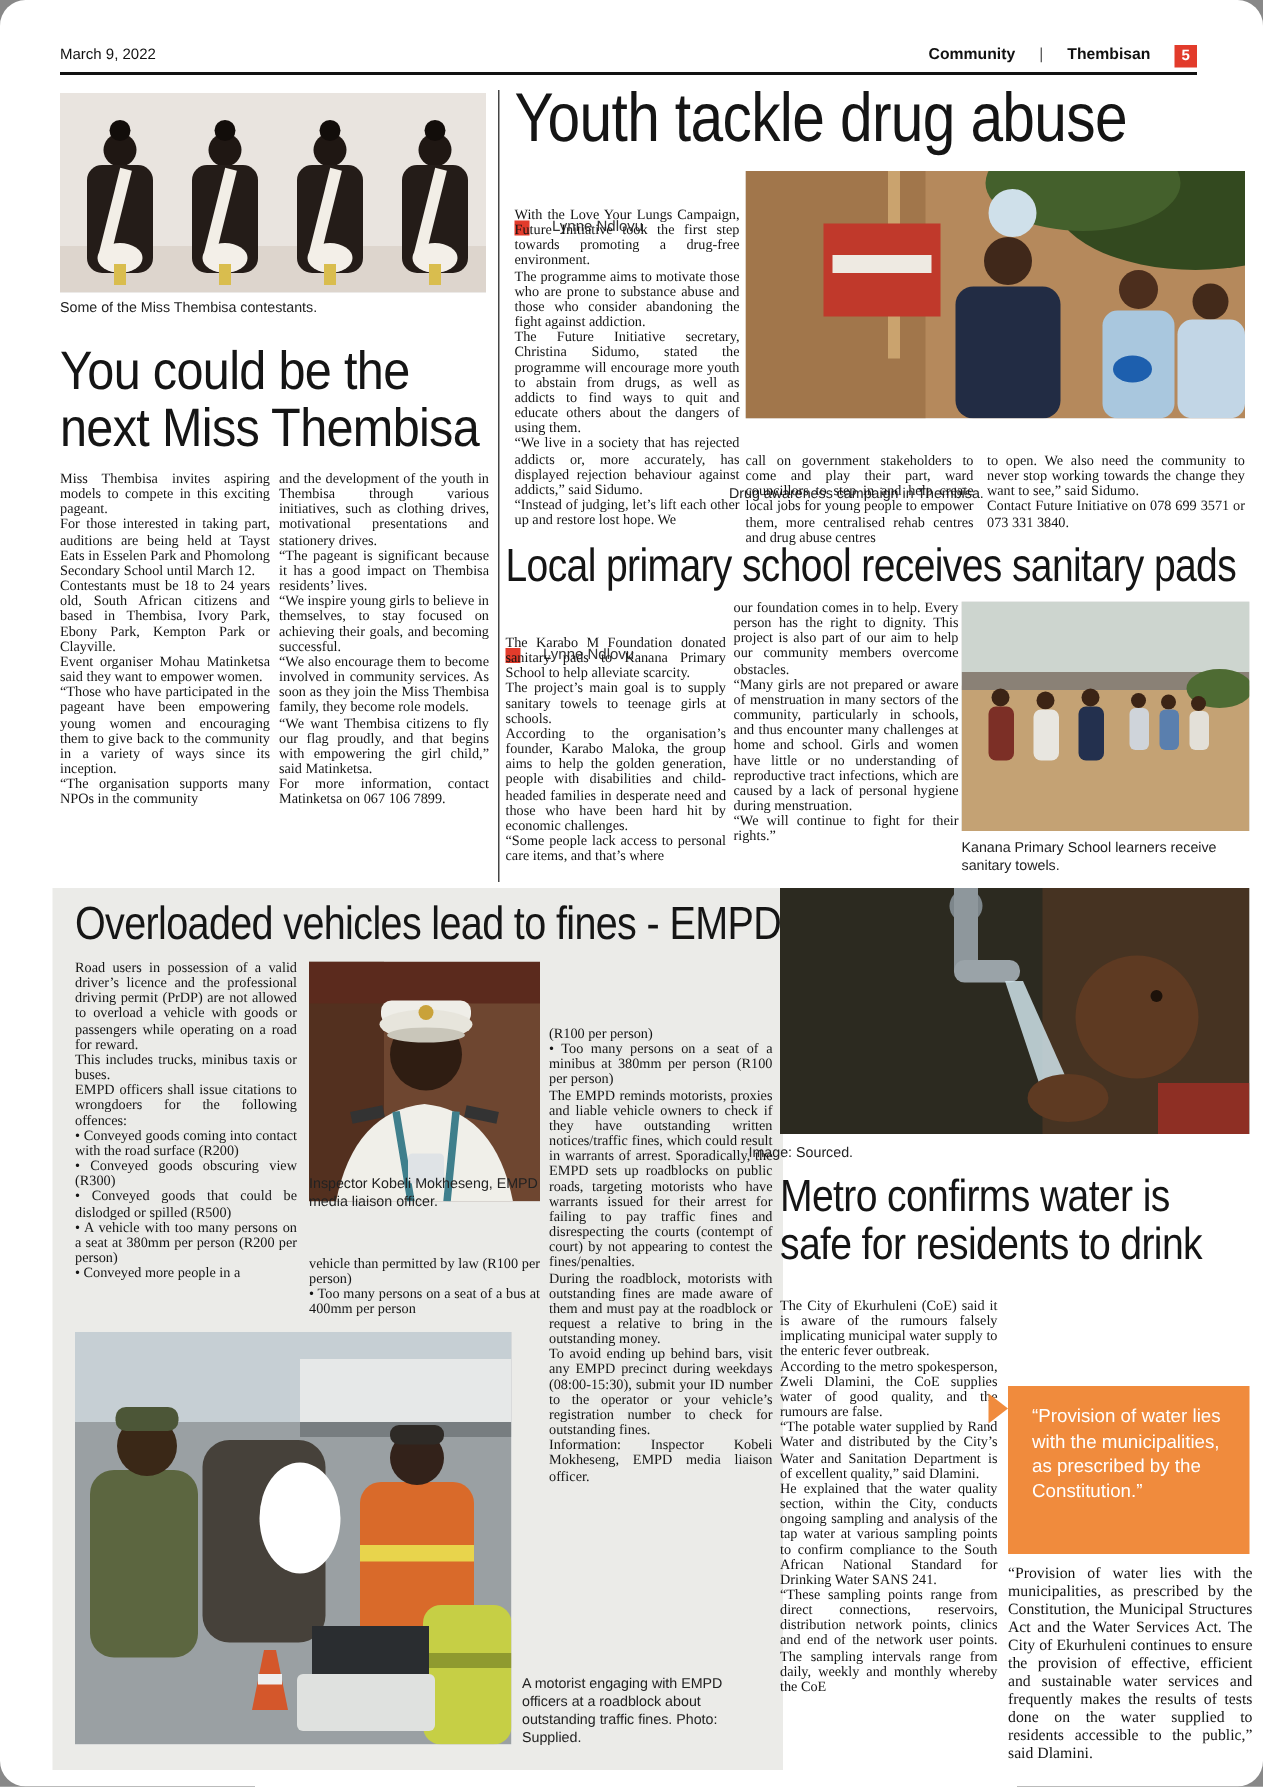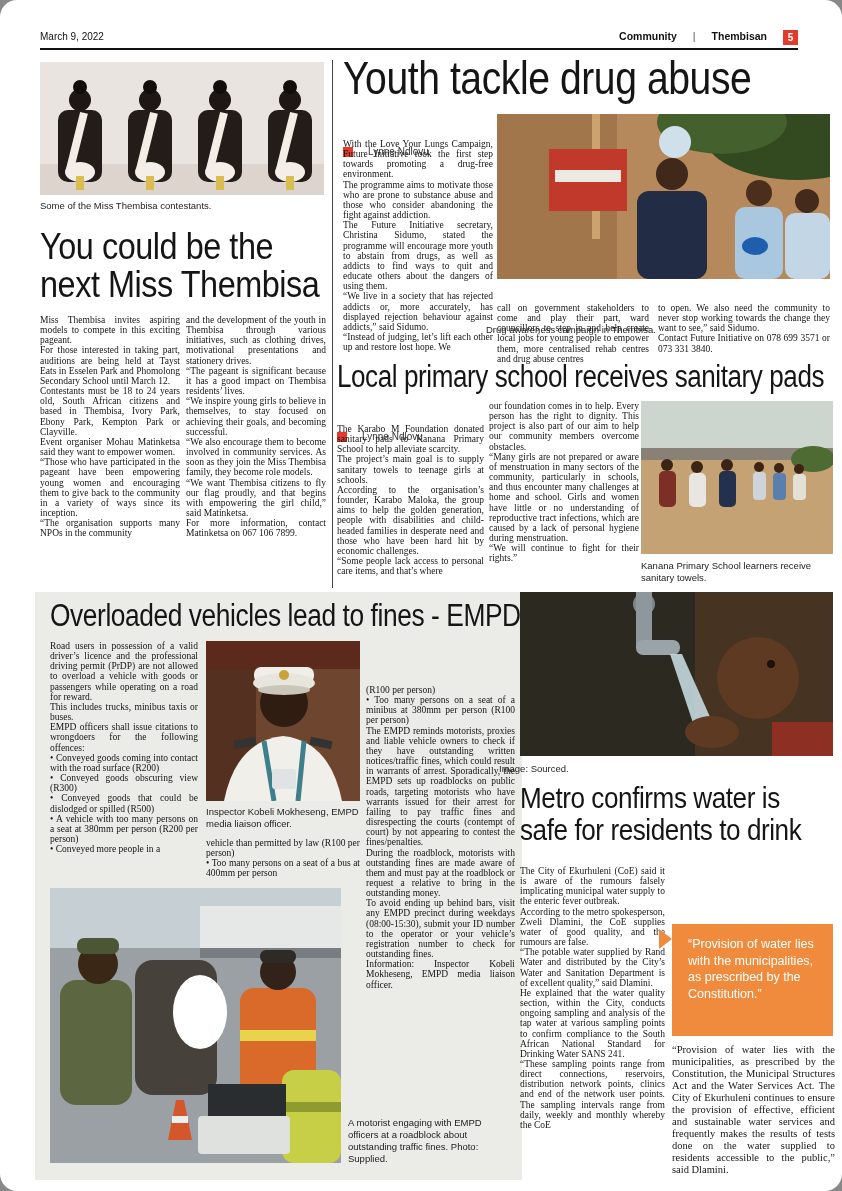--- a/index.html
+++ b/index.html
@@ -183,21 +183,21 @@
       <rect x="104" y="98" width="22" height="8" fill="#333" transform="rotate(12 115 102)"></rect>
       <circle cx="78" cy="62" r="24" fill="#2f1d12"></circle>
       <rect x="48" y="26" width="60" height="16" rx="7" fill="#efeee8"></rect>
         <ellipse cx="78" cy="42" rx="31" ry="10" fill="#e7e5dc"></ellipse>
       <ellipse cx="78" cy="49" rx="26" ry="5" fill="#c9c6ba"></ellipse>
         <circle cx="78" cy="34" r="5" fill="#c9a23a"></circle>
       <path d="M58 100 L68 160 M98 100 L92 160" stroke="#3f7f8c" stroke-width="5" fill="none"></path>
       <rect x="66" y="128" width="24" height="20" rx="3" fill="#dfe3e6"></rect>
     </svg>
   </div>
-  <div class="abs caption" style="left:206px;top:806px;width:154px;">Inspector Kobeli Mokheseng, EMPD media liaison officer.</div>
+  <div class="abs caption" style="left:206px;top:784px;width:154px;">Inspector Kobeli Mokheseng, EMPD media liaison officer.</div>
   <div class="abs serif" style="left:206px;top:838px;width:154px;">vehicle than permitted by law (R100 per person)
 • Too many persons on a seat of a bus at 400mm per person</div>
   <div class="abs serif" style="left:366px;top:641px;width:149px;margin-top:44px;">(R100 per person)
 • Too many persons on a seat of a minibus at 380mm per person (R100 per person)
 The EMPD reminds motorists, proxies and liable vehicle owners to check if they have outstanding written notices/traffic fines, which could result in warrants of arrest. Sporadically, the EMPD sets up roadblocks on public roads, targeting motorists who have warrants issued for their arrest for failing to pay traffic fines and disrespecting the courts (contempt of court) by not appearing to contest the fines/penalties.
 During the roadblock, motorists with outstanding fines are made aware of them and must pay at the roadblock or request a relative to bring in the outstanding money.
 To avoid ending up behind bars, visit any EMPD precinct during weekdays (08:00-15:30), submit your ID number to the operator or your vehicle’s registration number to check for outstanding fines.
 Information: Inspector Kobeli Mokheseng, EMPD media liaison officer.</div>
   <div class="abs photo" style="left:50px;top:888px;width:291px;height:275px;">
     <svg width="291" height="275" viewBox="0 0 291 275">

